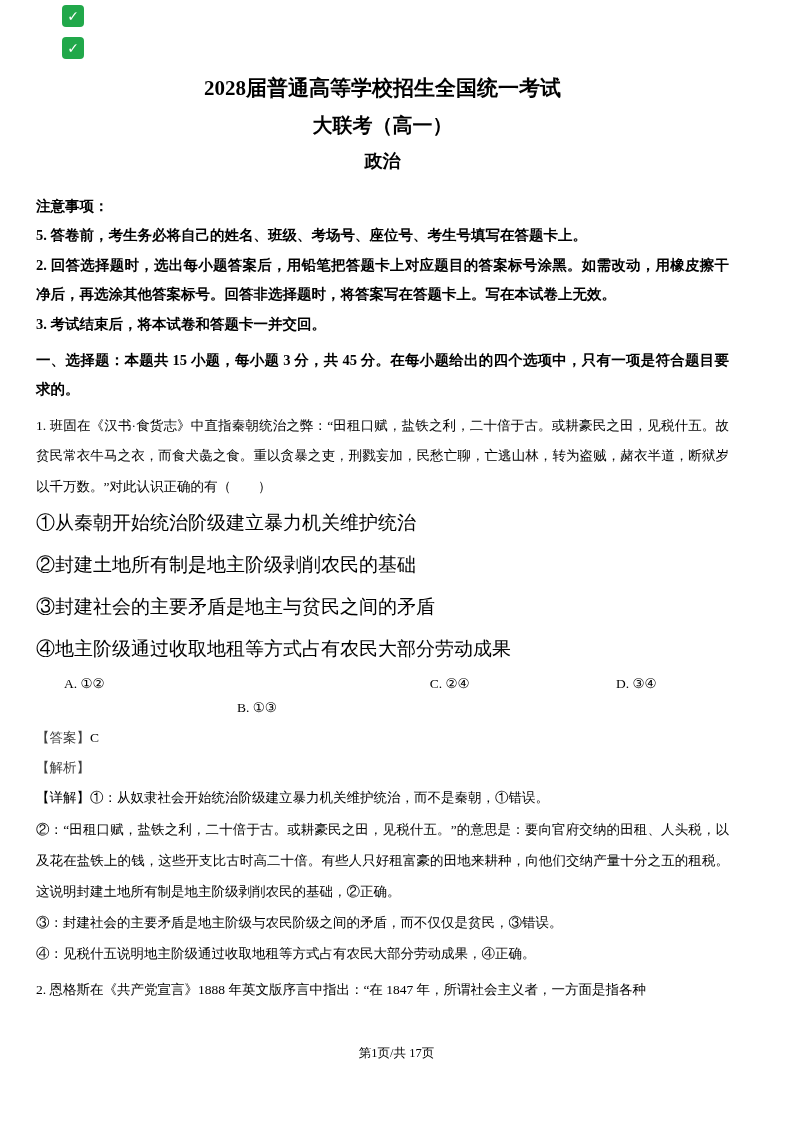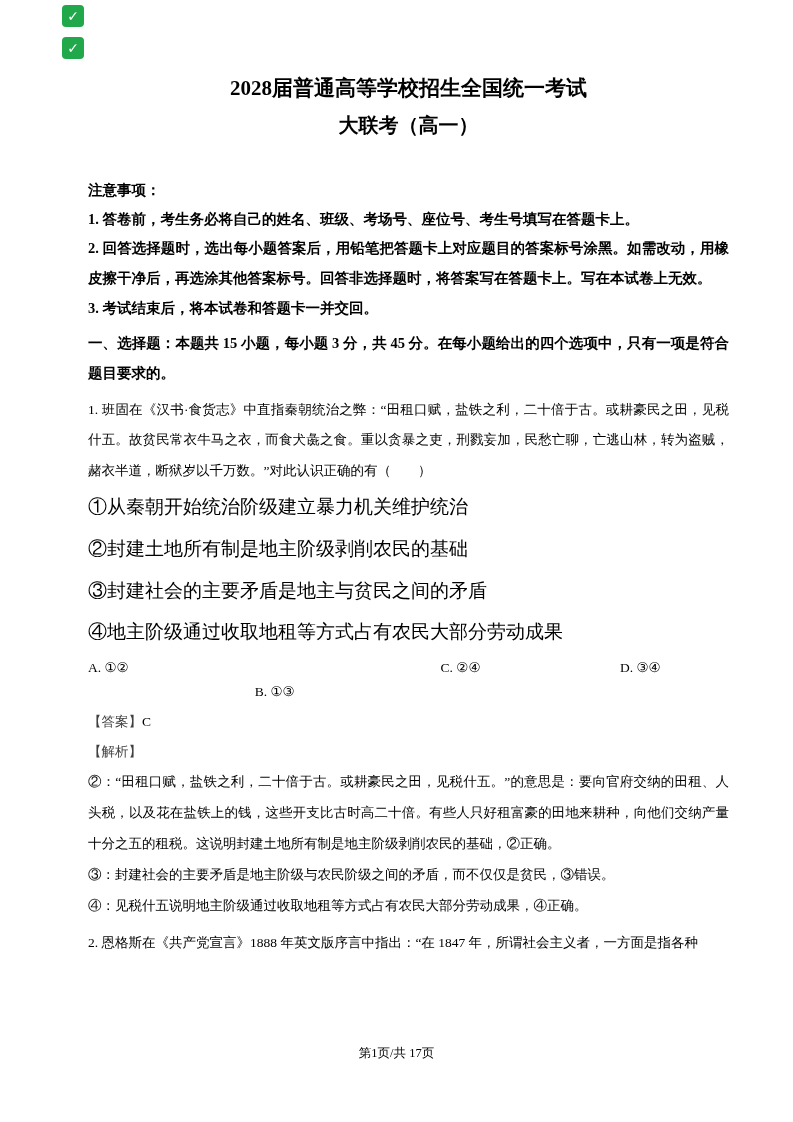--- a/index.html
+++ b/index.html
@@ -11,21 +11,21 @@
   }
   .page {
     position: relative;
     width: 793px;
     height: 1122px;
     background: #ffffff;
     overflow: hidden;
     box-sizing: border-box;
   }
   .content {
-    padding: 60px 64px 0 88px;
+    padding: 60px 64px 0 36px;
     box-sizing: border-box;
   }
   
   .corner-marks {
     position: absolute;
     top: 5px;
     left: 62px;
     display: flex;
     flex-direction: column;
     gap: 10px;
@@ -56,21 +56,21 @@
     line-height: 1.9;
   }
   .title-3 {
     font-size: 18px;
     font-weight: bold;
     line-height: 1.9;
   }
   .notice-heading {
     font-size: 14.5px;
     font-weight: bold;
-    margin-top: 32px;
+    margin-top: 14px;
     line-height: 2.0;
   }
   .notice-item {
     font-size: 14.5px;
     font-weight: bold;
     line-height: 2.05;
     text-align: justify;
   }
   .section-heading {
     font-size: 14.5px;
@@ -88,21 +88,21 @@
   .option-line {
     font-size: 19px;
     line-height: 2.2;
   }
   .choices-row {
     display: flex;
     font-size: 13.5px;
     line-height: 2.2;
   }
   .choices-row span { display: block; }
-  .choice-a { width: 26%; }
+  .choice-a { width: 26%; margin-left: 28px; }
   .choice-b { width: 29%; margin-top: 24px; }
   .choice-c { width: 28%; }
   .choice-d { width: 17%; }
   .answer-line, .analysis-line {
     font-size: 13.5px;
     line-height: 2.2;
   }
   .blue { color: #404040; }
   .detail-para {
     font-size: 13.5px;
@@ -127,24 +127,25 @@
   <div class="corner-marks">
     <div class="check-badge">✓</div>
     <div class="check-badge">✓</div>
   </div>
 
   <div class="content">
 
     <div class="title-block">
       <div class="title-1">2028届普通高等学校招生全国统一考试</div>
       <div class="title-2">大联考（高一）</div>
+      <div class="title-3">政治</div>
     </div>
 
     <div class="notice-heading">注意事项：</div>
-    <div class="notice-item">1. 答卷前，考生务必将自己的姓名、班级、考场号、座位号、考生号填写在答题卡上。</div>
+    <div class="notice-item">5. 答卷前，考生务必将自己的姓名、班级、考场号、座位号、考生号填写在答题卡上。</div>
     <div class="notice-item">2. 回答选择题时，选出每小题答案后，用铅笔把答题卡上对应题目的答案标号涂黑。如需改动，用橡皮擦干净后，再选涂其他答案标号。回答非选择题时，将答案写在答题卡上。写在本试卷上无效。</div>
     <div class="notice-item">3. 考试结束后，将本试卷和答题卡一并交回。</div>
 
     <div class="section-heading">一、选择题：本题共 15 小题，每小题 3 分，共 45 分。在每小题给出的四个选项中，只有一项是符合题目要求的。</div>
 
     <div class="stem">1. 班固在《汉书·食货志》中直指秦朝统治之弊：“田租口赋，盐铁之利，二十倍于古。或耕豪民之田，见税什五。故贫民常衣牛马之衣，而食犬彘之食。重以贪暴之吏，刑戮妄加，民愁亡聊，亡逃山林，转为盗贼，赭衣半道，断狱岁以千万数。”对此认识正确的有（　　）</div>
 
     <div class="option-line">①从秦朝开始统治阶级建立暴力机关维护统治</div>
     <div class="option-line">②封建土地所有制是地主阶级剥削农民的基础</div>
     <div class="option-line">③封建社会的主要矛盾是地主与贫民之间的矛盾</div>
@@ -158,20 +159,21 @@
     </div>
 
     <div class="answer-line">
       <span class="blue">【答案】</span><span>C</span>
     </div>
 
     <div class="analysis-line">
       <span class="blue">【解析】</span>
     </div>
 
+    <div class="detail-para">【详解】①：从奴隶社会开始统治阶级建立暴力机关维护统治，而不是秦朝，①错误。</div>
     <div class="detail-para">②：“田租口赋，盐铁之利，二十倍于古。或耕豪民之田，见税什五。”的意思是：要向官府交纳的田租、人头税，以及花在盐铁上的钱，这些开支比古时高二十倍。有些人只好租富豪的田地来耕种，向他们交纳产量十分之五的租税。这说明封建土地所有制是地主阶级剥削农民的基础，②正确。</div>
     <div class="detail-para">③：封建社会的主要矛盾是地主阶级与农民阶级之间的矛盾，而不仅仅是贫民，③错误。</div>
     <div class="detail-para">④：见税什五说明地主阶级通过收取地租等方式占有农民大部分劳动成果，④正确。</div>
 
     <div class="stem">2. 恩格斯在《共产党宣言》1888 年英文版序言中指出：“在 1847 年，所谓社会主义者，一方面是指各种</div>
 
   </div>
 
   <div class="footer">第1页/共 17页</div>
 

